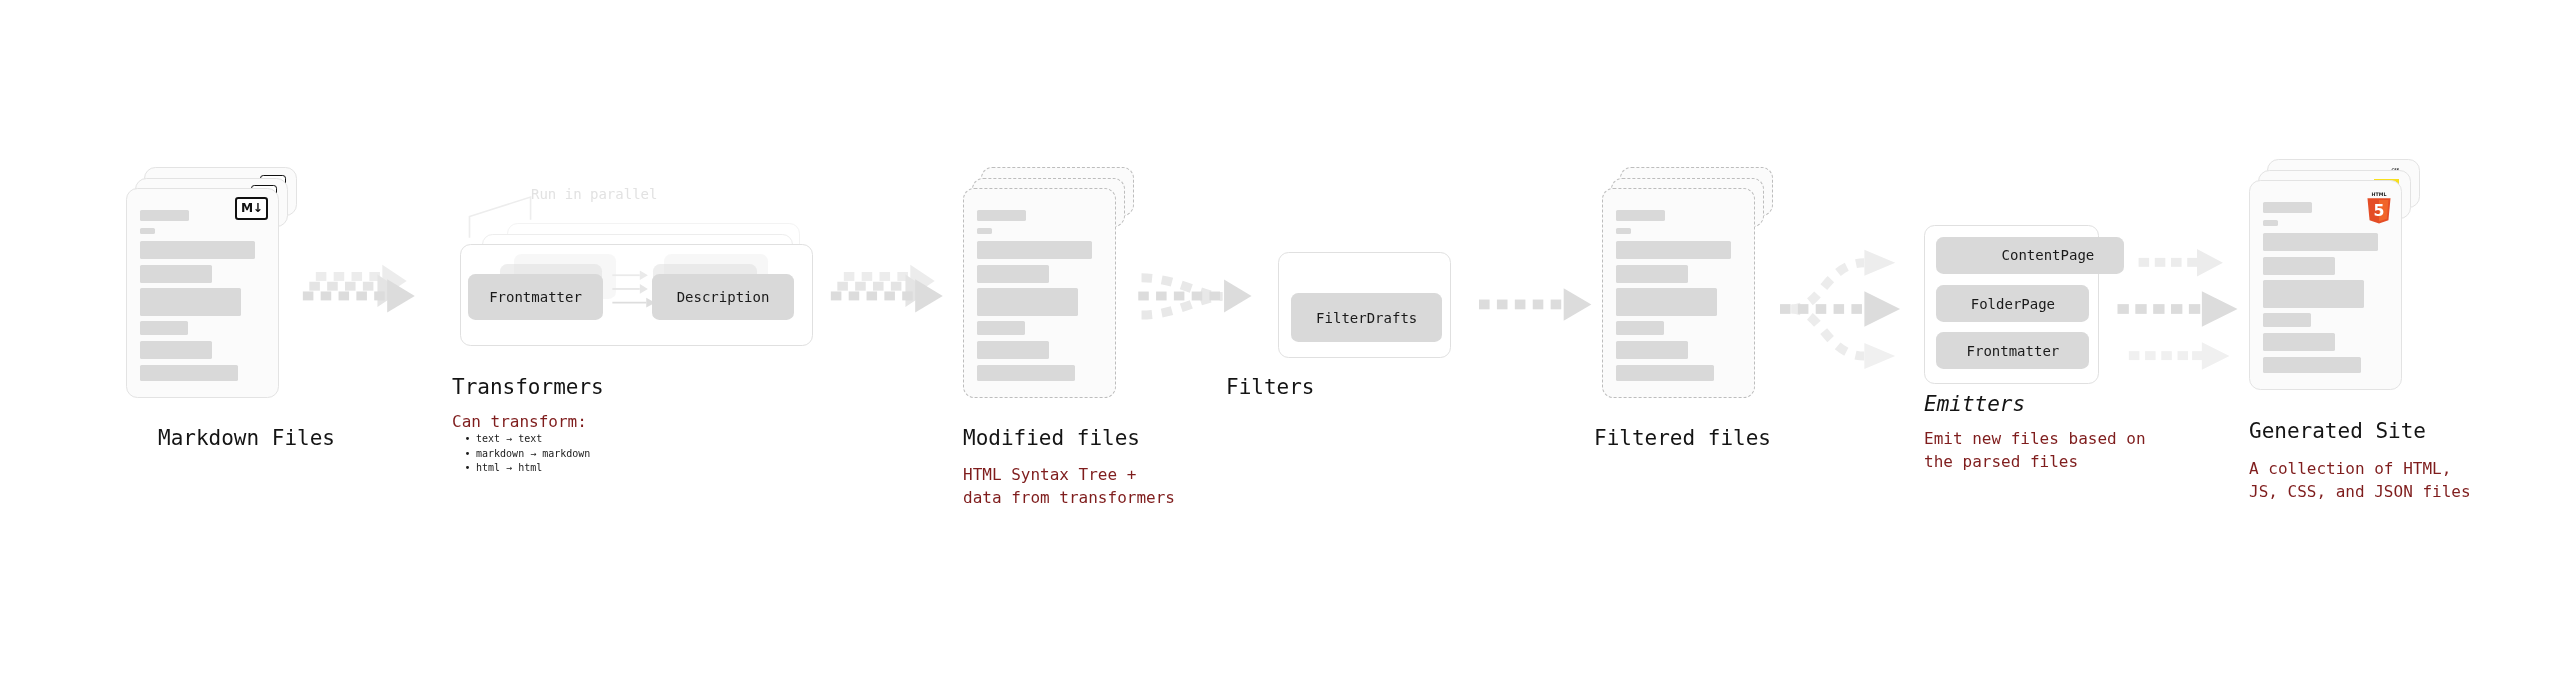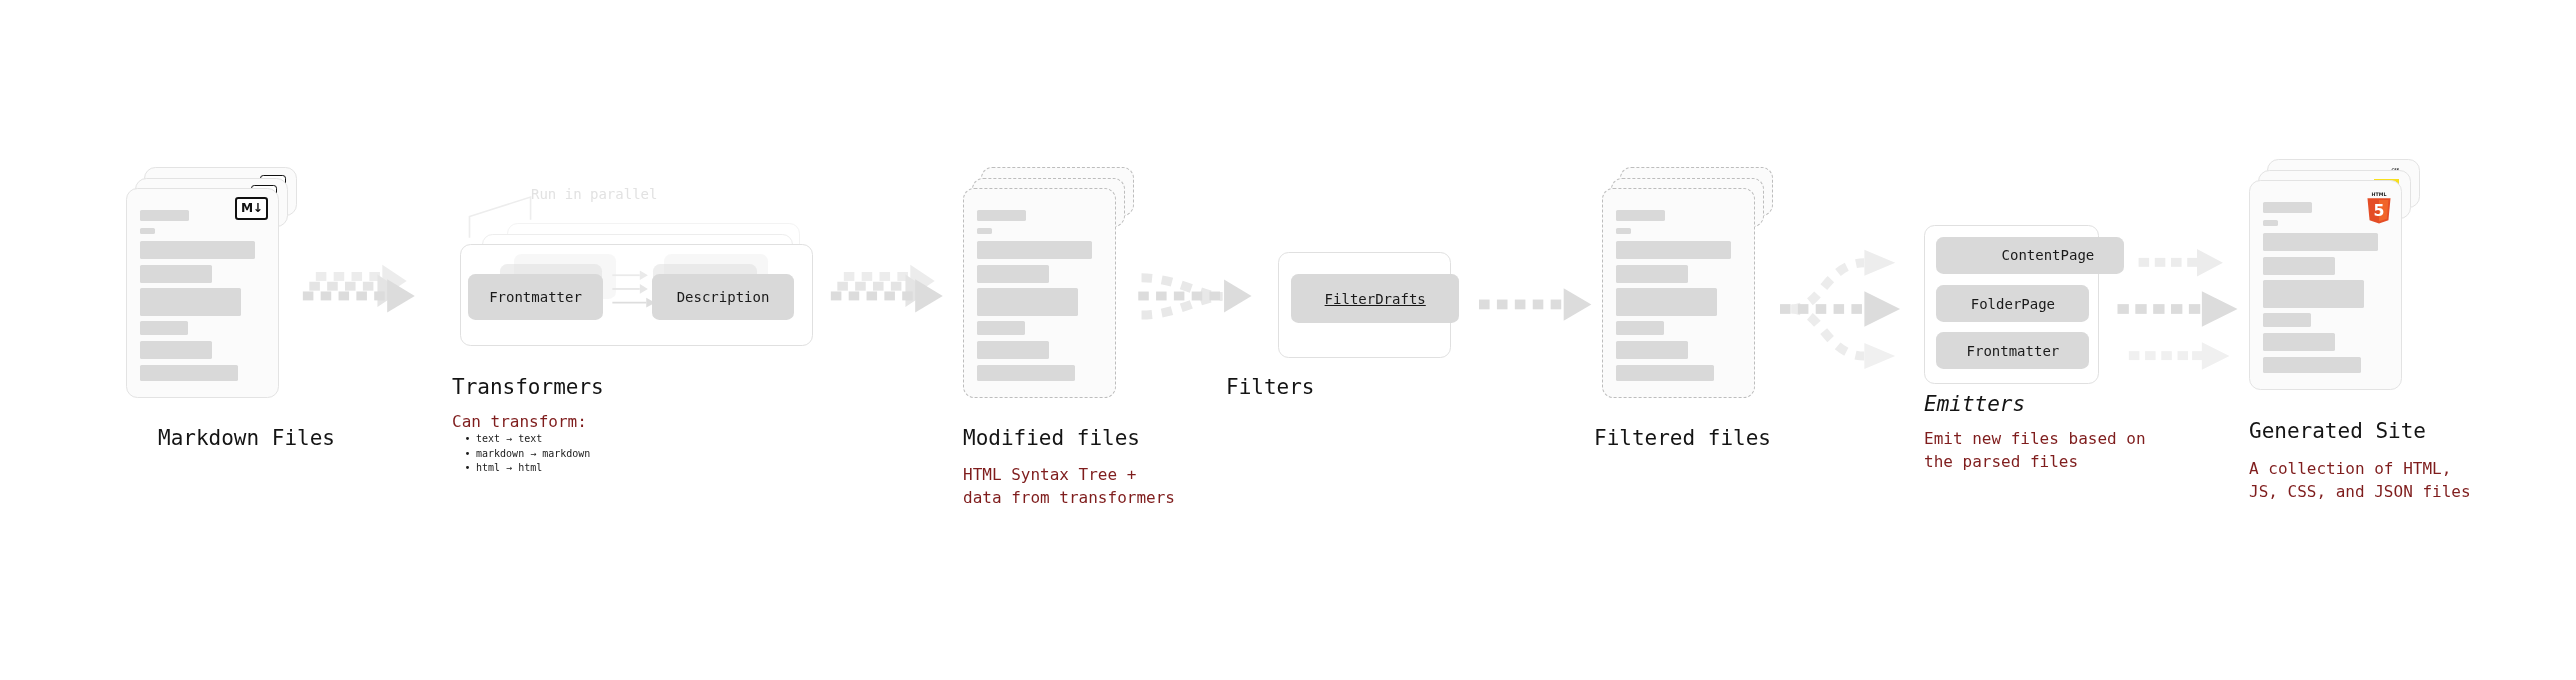--- a/index.html
+++ b/index.html
@@ -271,21 +271,21 @@
         <rect x="22" y="39" width="13" height="11"></rect>
       <rect x="44" y="39" width="13" height="11"></rect>
         <rect x="66" y="39" width="13" height="11"></rect>
       <rect x="88" y="39" width="13" height="11"></rect>
       <polygon points="106,24 140,44.5 106,65"></polygon>
     </g>
   </svg>
 
   <div class="node" style="left:1278px;top:252px;">
     <div class="procbox" style="left:0;top:0;width:173px;height:106px;">
-      <div class="pill" style="left:12.2px;top:21px;width:168px;height:49px;text-decoration:underline;">FilterDrafts</div>
+      <div class="pill" style="left:12.2px;top:40px;width:151px;height:49px;">FilterDrafts</div>
     </div>
   </div>
   <div class="title" style="left:1226px;top:375px;">Filters</div>
 
   <svg class="node" style="left:1479px;top:288px;" width="114" height="41" viewBox="0 0 140 50">
     <g fill="#dcdcdc">
       <rect x="0" y="14" width="13" height="12"></rect>
         <rect x="22" y="14" width="13" height="12"></rect>
       <rect x="44" y="14" width="13" height="12"></rect>
         <rect x="66" y="14" width="13" height="12"></rect>

